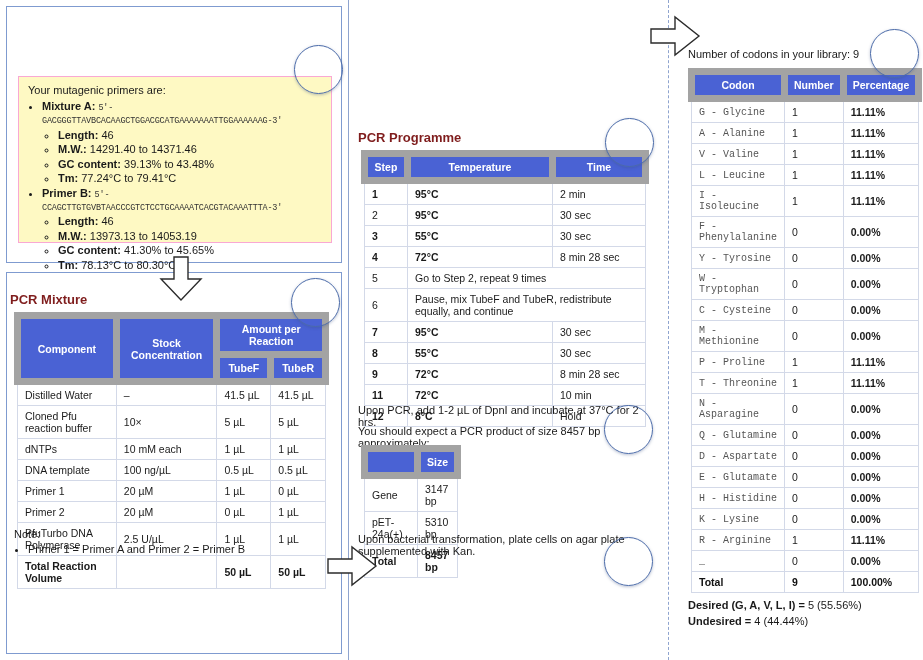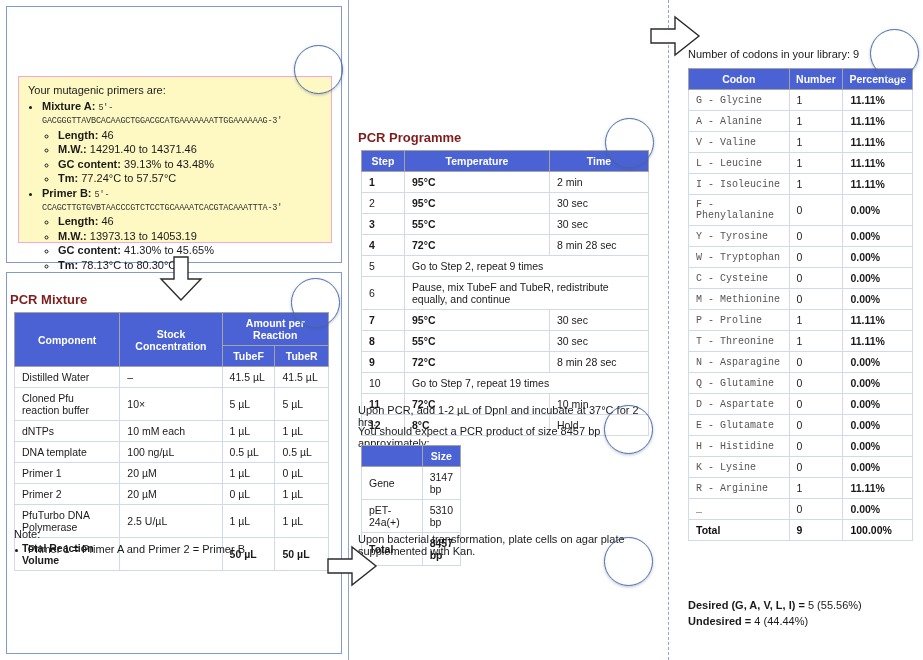--- a/index.html
+++ b/index.html
@@ -41,21 +41,21 @@
   .b{font-weight:bold;}
   .seq{
     font-family:"Liberation Mono", monospace;
     font-size:8.5px;letter-spacing:-0.2px;color:#333;
   }
 
   
   table.t{border-collapse:collapse;font-size:10.5px;background:#fff;}
   table.t th{
     background:#4a62d4;color:#fff;font-weight:bold;
-    text-align:center;border:1px solid #a3a3a3;
+    text-align:center;border:7px solid #a3a3a3;
     padding:4px 6px;font-size:10.5px;
   }
   table.t td{
     border:1px solid #d3d9e8;padding:4px 7px;
     color:#1a1a1a;vertical-align:middle;
   }
   table.t tr.total td{font-weight:bold;}
   .bold{font-weight:bold;}
 
   
@@ -111,21 +111,21 @@
   <div class="primerbox" style="left:18px;top:76px;width:314px;height:167px;">
     <div class="lead">Your mutagenic primers are:</div>
     <ul class="l1">
       <li>
         <span class="b">Mixture A:</span>
         <span class="seq">5'-GACGGGTTAVBCACAAGCTGGACGCATGAAAAAAATTGGAAAAAAG-3'</span>
         <ul class="l2">
           <li><span class="b">Length:</span> <span>46</span></li>
           <li><span class="b">M.W.:</span> <span>14291.40 to 14371.46</span></li>
           <li><span class="b">GC content:</span> <span>39.13% to 43.48%</span></li>
-          <li><span class="b">Tm:</span> <span>77.24°C to 57.57°C</span></li>
+          <li><span class="b">Tm:</span> <span>77.24°C to 79.41°C</span></li>
         </ul>
       </li>
       <li>
         <span class="b">Primer B:</span>
         <span class="seq">5'-CCAGCTTGTGVBTAACCCGTCTCCTGCAAAATCACGTACAAATTTA-3'</span>
         <ul class="l2">
           <li><span class="b">Length:</span> <span>46</span></li>
           <li><span class="b">M.W.:</span> <span>13973.13 to 14053.19</span></li>
           <li><span class="b">GC content:</span> <span>41.30% to 45.65%</span></li>
           <li><span class="b">Tm:</span> <span>78.13°C to 80.30°C</span></li>
@@ -260,24 +260,20 @@
             <td class="step bold">8</td>
             <td class="temp bold">55°C</td>
             <td>30 sec</td>
           </tr>
         <tr>
             <td class="step bold">9</td>
             <td class="temp bold">72°C</td>
             <td>8 min 28 sec</td>
           </tr>
         <tr>
-            <td class="step">10</td>
-            <td class="temp" colspan="2">Go to Step 7, repeat 19 times</td>
-          </tr>
-        <tr>
             <td class="step bold">11</td>
             <td class="temp bold">72°C</td>
             <td>10 min</td>
           </tr>
         <tr>
             <td class="step bold">12</td>
             <td class="temp bold">8°C</td>
             <td>Hold</td>
           </tr>
       </tbody>

